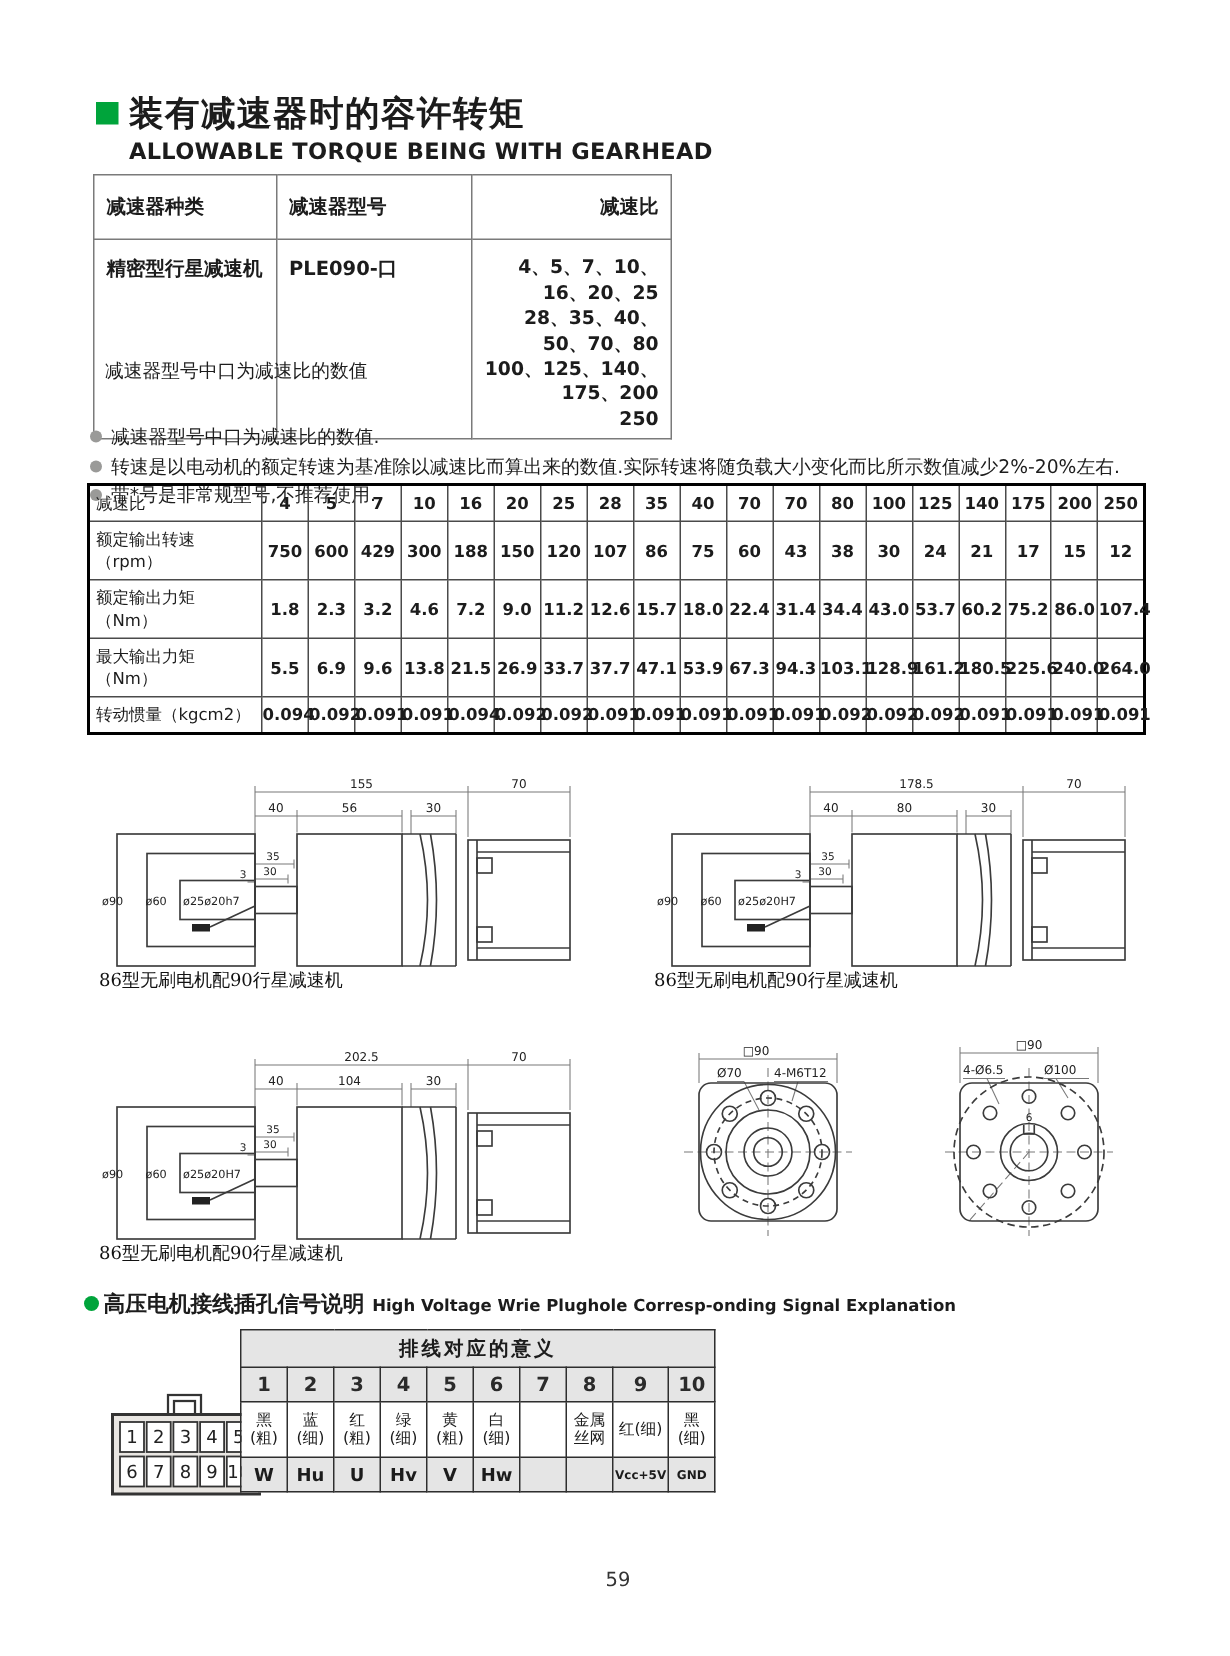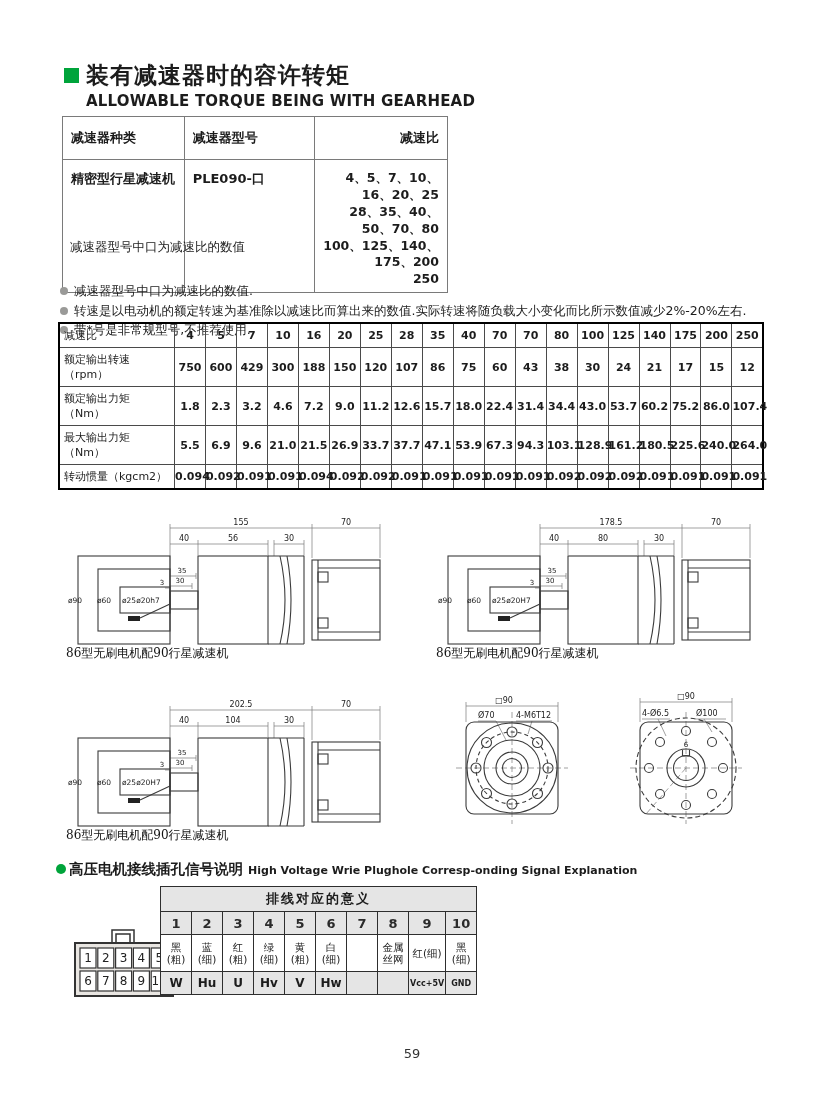--- a/index.html
+++ b/index.html
@@ -176,21 +176,21 @@
           <td>60.2</td>
           <td>75.2</td>
           <td>86.0</td>
           <td>107.4</td>
     </tr>
     <tr>
       <th>最大输出力矩（Nm）</th>
       <td>5.5</td>
           <td>6.9</td>
           <td>9.6</td>
-          <td>21.0</td>
+          <td>13.8</td>
           <td>21.5</td>
           <td>26.9</td>
           <td>33.7</td>
           <td>37.7</td>
           <td>47.1</td>
           <td>53.9</td>
           <td>67.3</td>
           <td>94.3</td>
           <td>103.1</td>
           <td>128.9</td>

